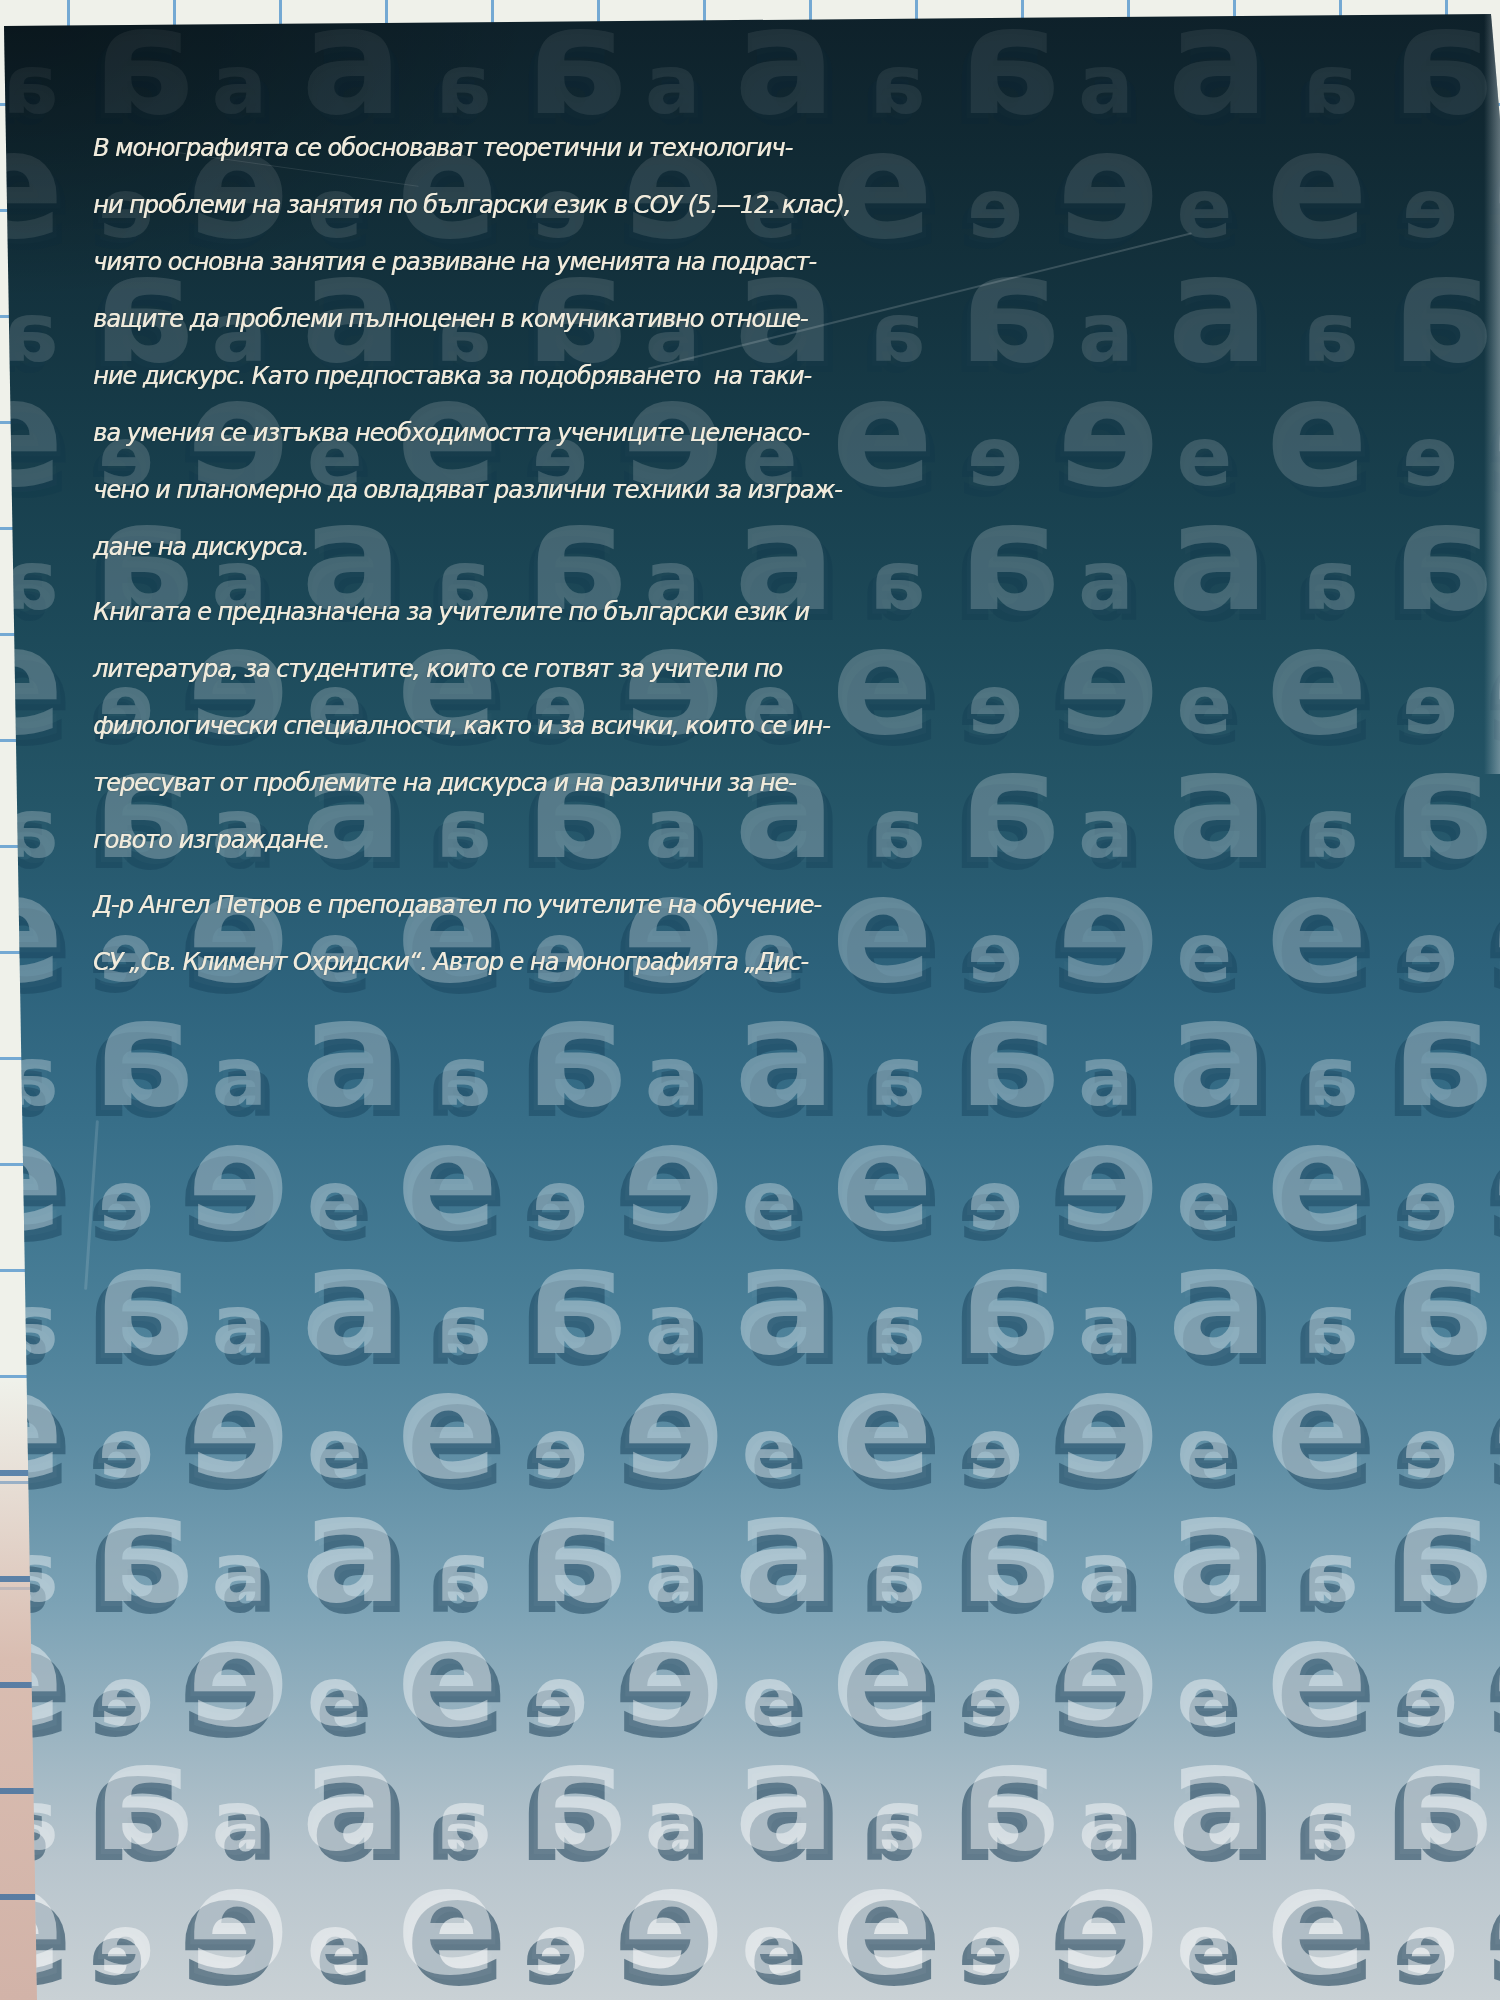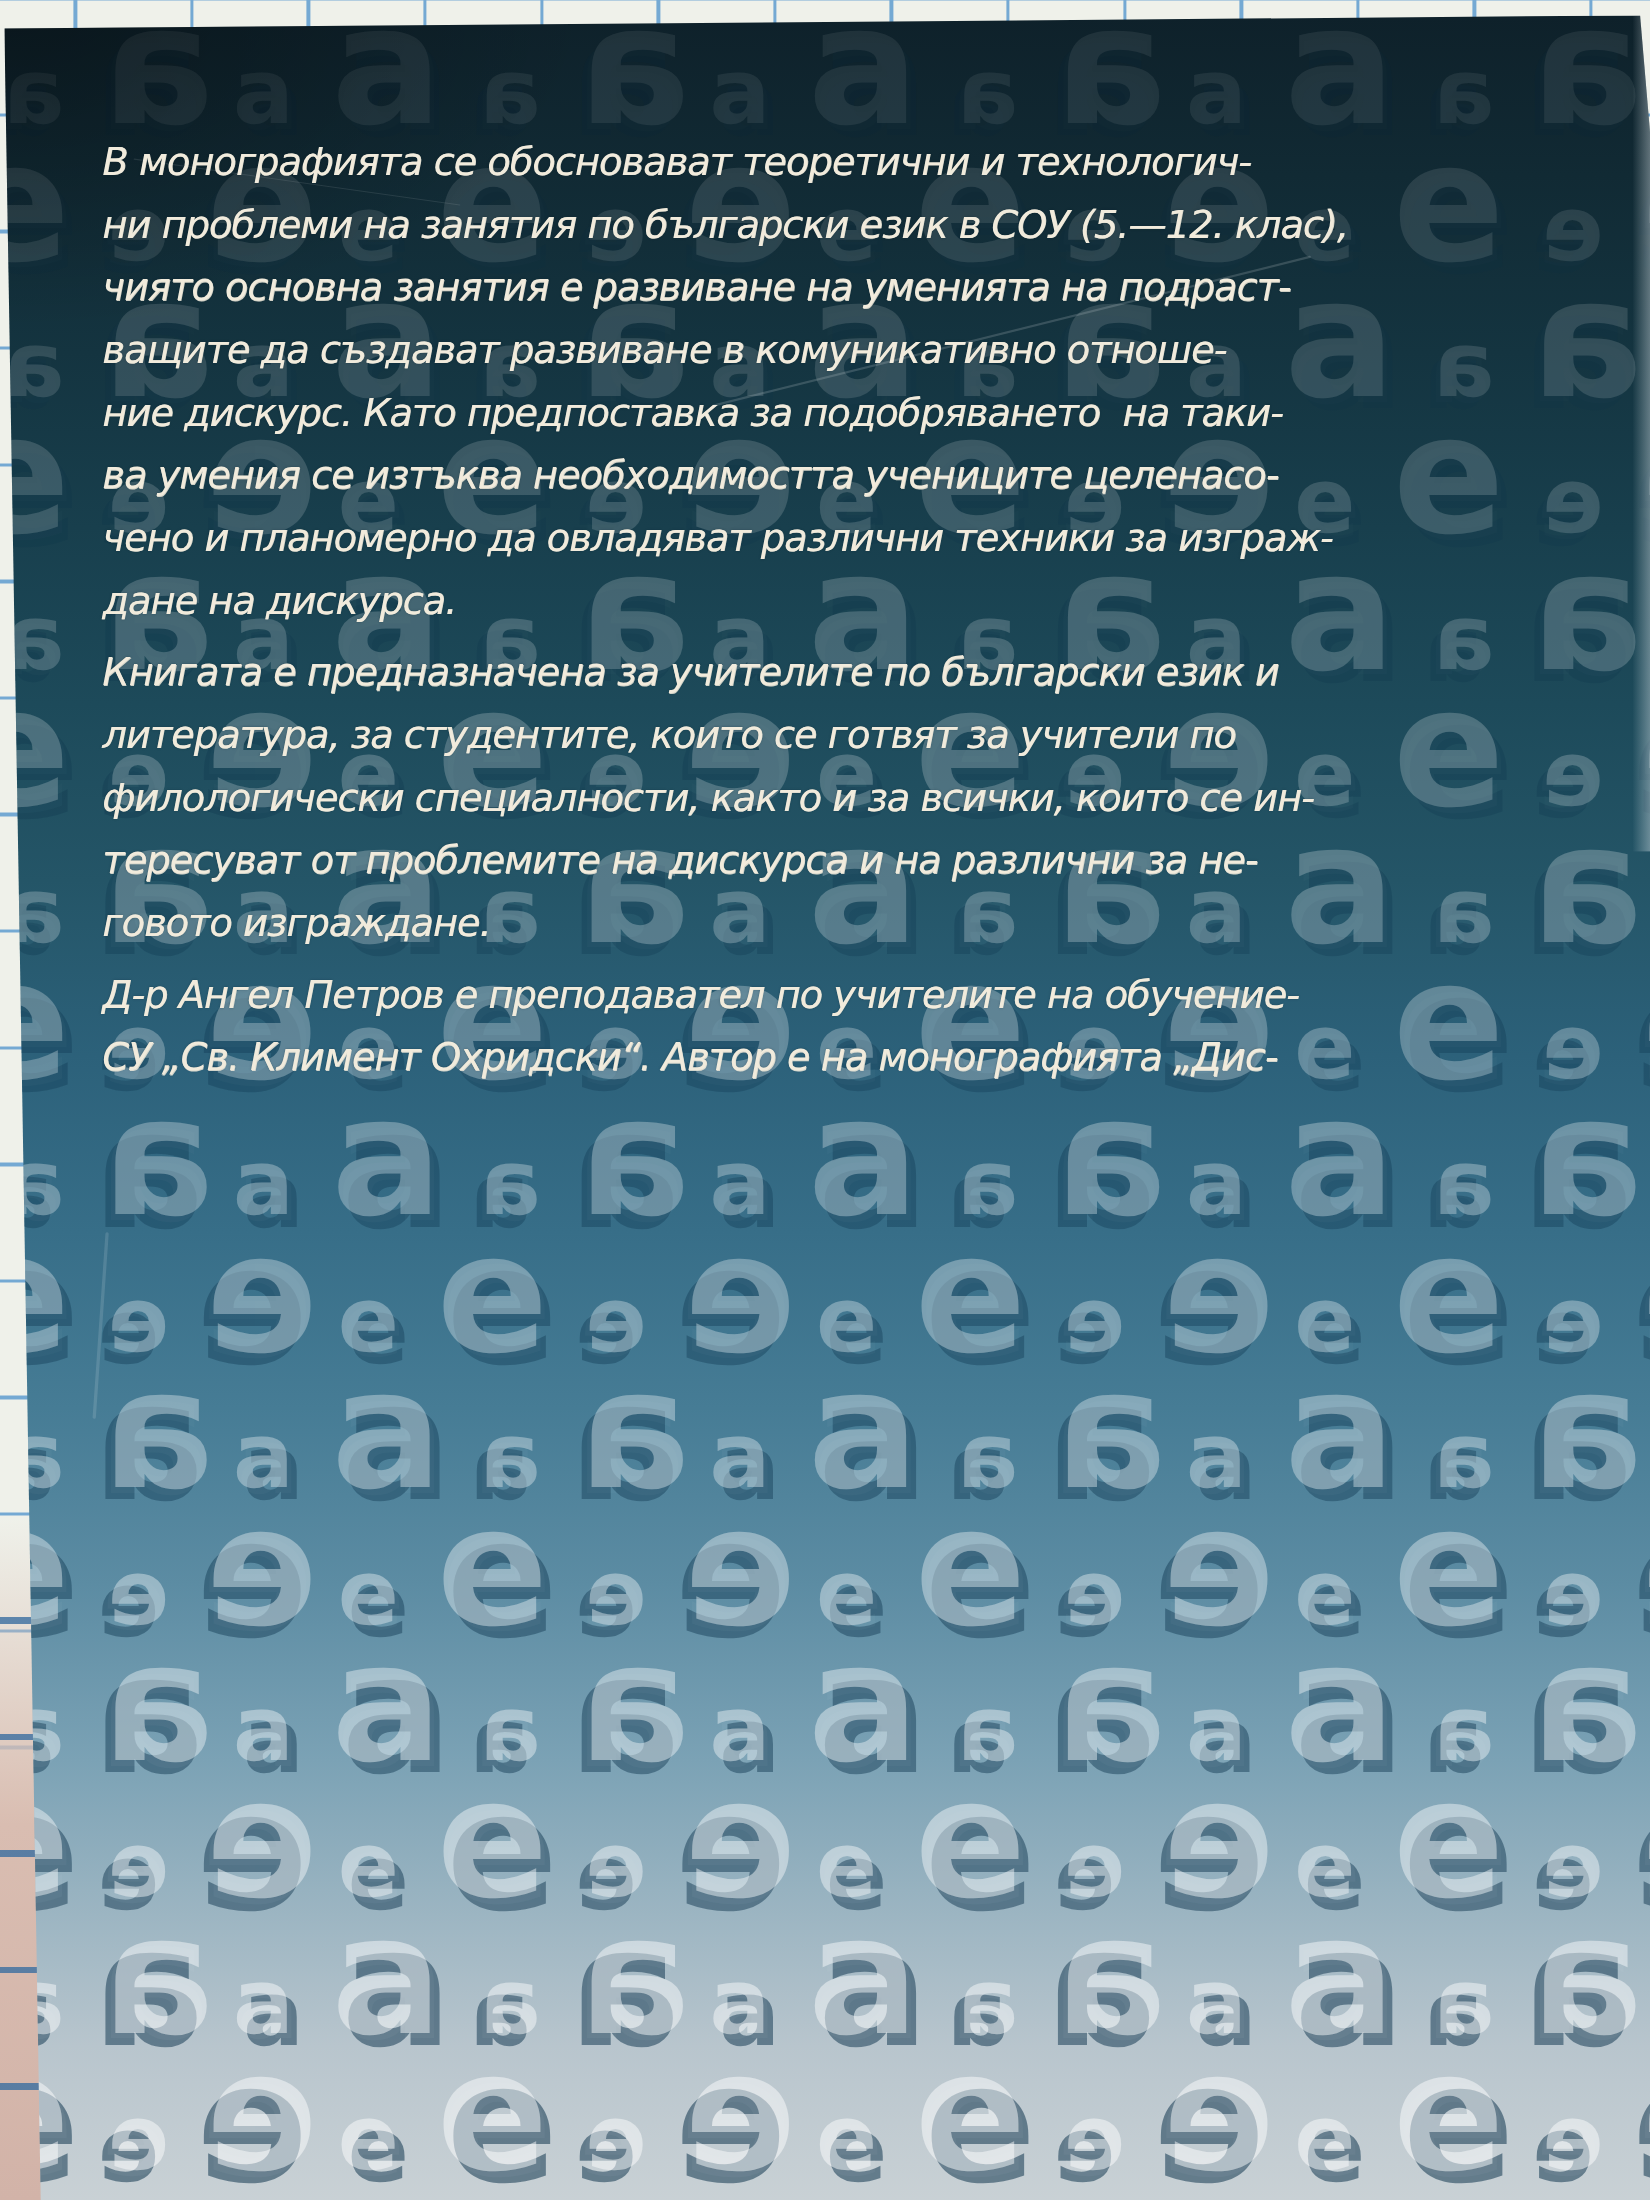--- a/index.html
+++ b/index.html
@@ -46,21 +46,21 @@
   .pg.big{font-size:150px;margin-right:26px;}
   .pg.small{font-size:82px;margin-right:34px;}
   .pg.flip{transform:scaleX(-1);}
 
   
   .cover-text{
     position:absolute;left:93px;top:120px;width:1100px;z-index:3;
     color:#f1ebdc;
     font-family:"DejaVu Sans",sans-serif;
     font-style:oblique;
-    font-size:35px;
+    font-size:24px;
     letter-spacing:-1px;
     text-shadow:0.5px 0.3px 0 rgba(241,235,220,.85), 0 0 2px rgba(10,30,40,.35);
   }
   .para{margin:0 0 8px 0;}
   .tline{white-space:pre;line-height:57px;height:57px;}
 
   
   .edge-wear{
     position:absolute;right:0;top:14px;width:16px;height:760px;z-index:4;
     background:linear-gradient(to left, rgba(226,234,238,.38), rgba(226,234,238,0));
@@ -100,21 +100,21 @@
       <div class="pattern-row" style="top: 1678px; left: -34px; opacity: 0.84;"><span class="pg big">е</span><span class="pg small flip">е</span><span class="pg big flip">е</span><span class="pg small">е</span><span class="pg big">е</span><span class="pg small flip">е</span><span class="pg big flip">е</span><span class="pg small">е</span><span class="pg big">е</span><span class="pg small flip">е</span><span class="pg big flip">е</span><span class="pg small">е</span><span class="pg big">е</span><span class="pg small flip">е</span><span class="pg big flip">е</span><span class="pg small">е</span><span class="pg big">е</span><span class="pg small flip">е</span></div>
       <div class="pattern-row" style="top: 1802px; left: -128px; opacity: 0.9;"><span class="pg big">а</span><span class="pg small flip">а</span><span class="pg big flip">а</span><span class="pg small">а</span><span class="pg big">а</span><span class="pg small flip">а</span><span class="pg big flip">а</span><span class="pg small">а</span><span class="pg big">а</span><span class="pg small flip">а</span><span class="pg big flip">а</span><span class="pg small">а</span><span class="pg big">а</span><span class="pg small flip">а</span><span class="pg big flip">а</span><span class="pg small">а</span><span class="pg big">а</span><span class="pg small flip">а</span></div>
       <div class="pattern-row" style="top: 1926px; left: -34px; opacity: 0.95;"><span class="pg big">е</span><span class="pg small flip">е</span><span class="pg big flip">е</span><span class="pg small">е</span><span class="pg big">е</span><span class="pg small flip">е</span><span class="pg big flip">е</span><span class="pg small">е</span><span class="pg big">е</span><span class="pg small flip">е</span><span class="pg big flip">е</span><span class="pg small">е</span><span class="pg big">е</span><span class="pg small flip">е</span><span class="pg big flip">е</span><span class="pg small">е</span><span class="pg big">е</span><span class="pg small flip">е</span></div>
     </div>
 
   <div class="cover-text">
     <div class="para">
       <div class="tline">В монографията се обосновават теоретични и технологич-</div>
       <div class="tline">ни проблеми на занятия по български език в СОУ (5.—12. клас),</div>
       <div class="tline">чиято основна занятия е развиване на уменията на подраст-</div>
-      <div class="tline">ващите да създават развиване в комуникативно отноше-</div>
+      <div class="tline">ващите да проблеми пълноценен в комуникативно отноше-</div>
       <div class="tline">ние дискурс. Като предпоставка за подобряването  на таки-</div>
       <div class="tline">ва умения се изтъква необходимостта учениците целенасо-</div>
       <div class="tline">чено и планомерно да овладяват различни техники за изграж-</div>
       <div class="tline">дане на дискурса.</div>
     </div>
     <div class="para">
       <div class="tline">Книгата е предназначена за учителите по български език и</div>
       <div class="tline">литература, за студентите, които се готвят за учители по</div>
       <div class="tline">филологически специалности, както и за всички, които се ин-</div>
       <div class="tline">тересуват от проблемите на дискурса и на различни за не-</div>

